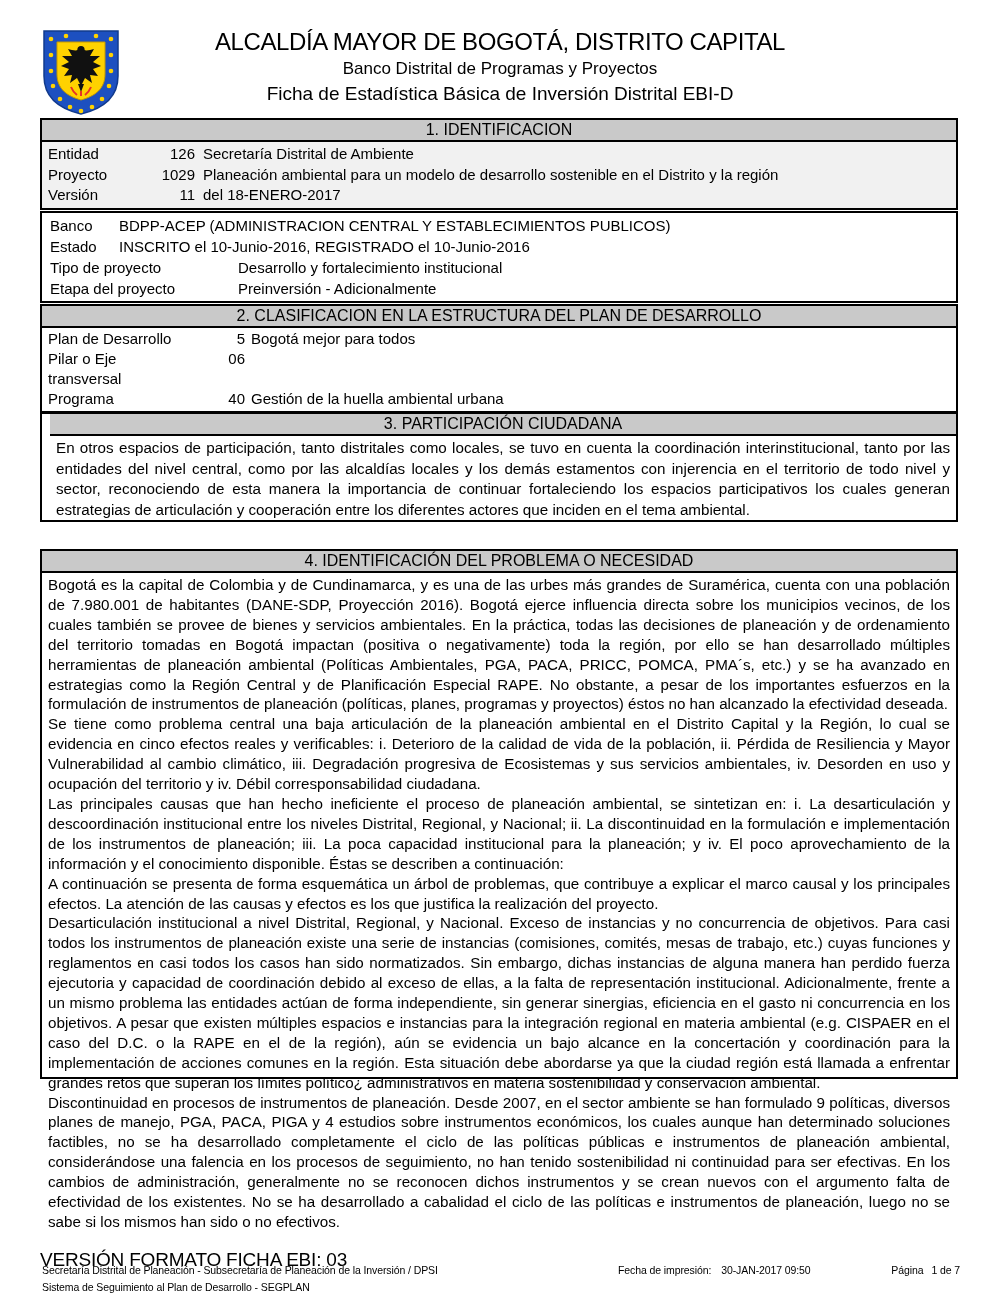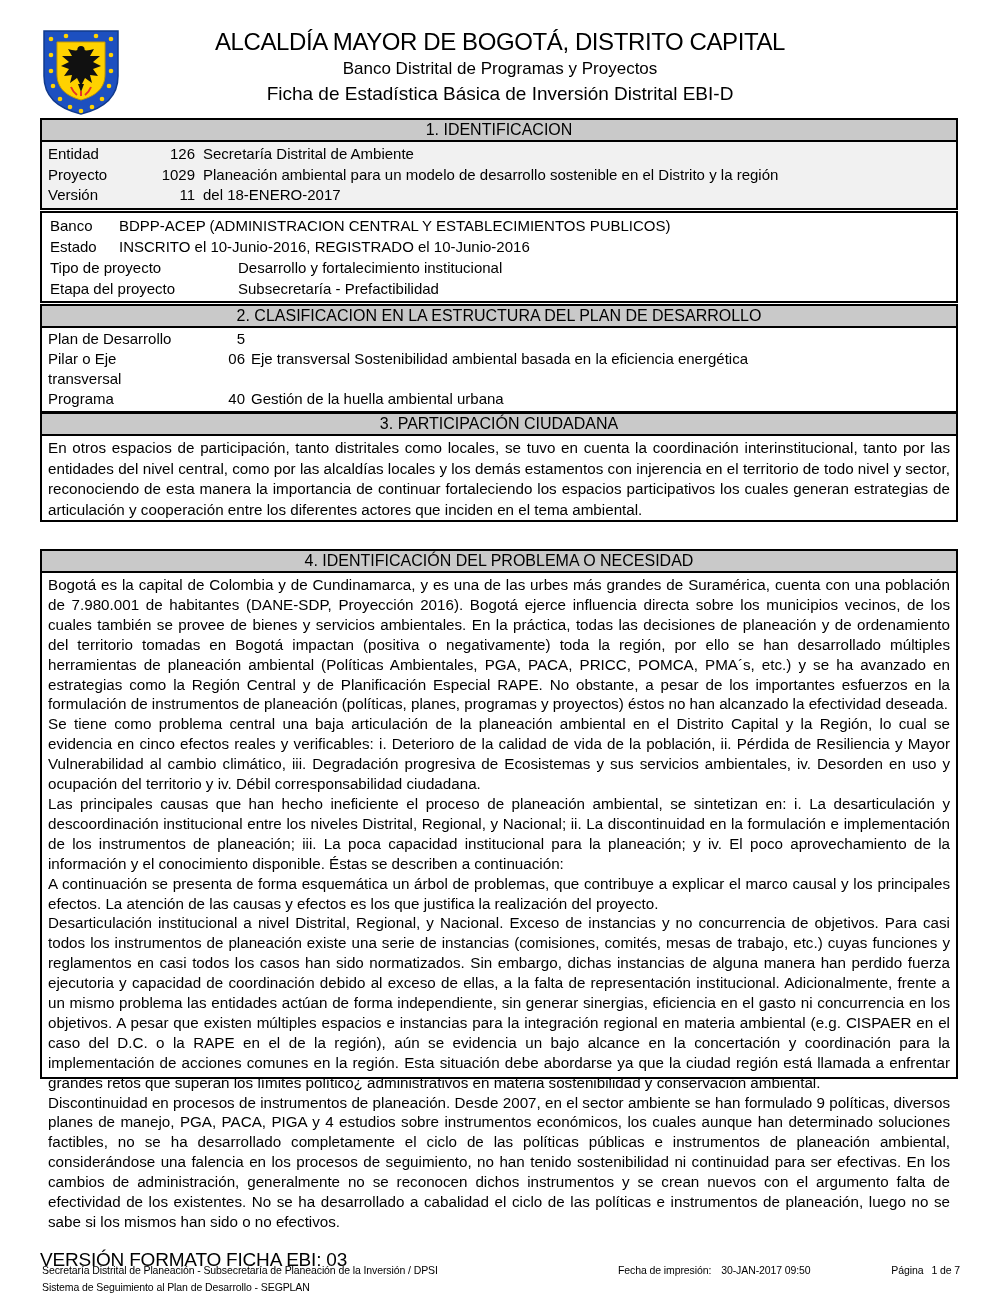--- a/index.html
+++ b/index.html
@@ -131,45 +131,45 @@
   <div class="drow">
     <span class="dlbl-s">Estado</span>
     <span class="dval">INSCRITO el 10-Junio-2016, REGISTRADO el 10-Junio-2016</span>
   </div>
   <div class="drow">
     <span class="dlbl-l">Tipo de proyecto</span>
     <span class="dval">Desarrollo y fortalecimiento institucional</span>
   </div>
   <div class="drow">
     <span class="dlbl-l">Etapa del proyecto</span>
-    <span class="dval">Subsecretaría - Prefactibilidad</span>
+    <span class="dval">Preinversión - Adicionalmente</span>
   </div>
 </div>
 
 <div class="section c2" style="top:304px;">
   <div class="sec-bar">2. CLASIFICACION EN LA ESTRUCTURA DEL PLAN DE DESARROLLO</div>
   <div class="rows" style="padding:1px 6px 2px;">
     <div class="row">
       <span class="lbl">Plan de Desarrollo</span>
       <span class="code">5</span>
+      <span class="txt">Bogotá mejor para todos</span>
     </div>
     <div class="row">
       <span class="lbl"><span class="lbl-narrow">Pilar o Eje transversal</span></span>
       <span class="code">06</span>
-      <span class="txt">Eje transversal Sostenibilidad ambiental basada en la eficiencia energética</span>
     </div>
     <div class="row">
       <span class="lbl">Programa</span>
       <span class="code">40</span>
       <span class="txt">Gestión de la huella ambiental urbana</span>
     </div>
   </div>
 </div>
 
-<div class="section" style="top:412px;">
+<div class="section" style="top:412px;padding-left:8px;">
   <div class="sec-bar">3. PARTICIPACIÓN CIUDADANA</div>
   <div class="body-text p3body">En otros espacios de participación, tanto distritales como locales, se tuvo en cuenta la coordinación interinstitucional, tanto por las entidades del nivel central, como por las alcaldías locales y los demás estamentos con injerencia en el territorio de todo nivel y sector, reconociendo de esta manera la importancia de continuar fortaleciendo los espacios participativos los cuales generan estrategias de articulación y cooperación entre los diferentes actores que inciden en el tema ambiental.</div>
 </div>
 
 <div class="section" style="top:549px;">
   <div class="sec-bar">4. IDENTIFICACIÓN DEL PROBLEMA O NECESIDAD</div>
   <div class="body-text p4body">
     <p>Bogotá es la capital de Colombia y de Cundinamarca, y es una de las urbes más grandes de Suramérica, cuenta con una población de 7.980.001 de habitantes (DANE-SDP, Proyección 2016). Bogotá ejerce influencia directa sobre los municipios vecinos, de los cuales también se provee de bienes y servicios ambientales. En la práctica, todas las decisiones de planeación y de ordenamiento del territorio tomadas en Bogotá impactan (positiva o negativamente) toda la región, por ello se han desarrollado múltiples herramientas de planeación ambiental (Políticas Ambientales, PGA, PACA, PRICC, POMCA, PMA´s, etc.) y se ha avanzado en estrategias como la Región Central y de Planificación Especial RAPE. No obstante, a pesar de los importantes esfuerzos en la formulación de instrumentos de planeación (políticas, planes, programas y proyectos) éstos no han alcanzado la efectividad deseada.</p>
     <p>Se tiene como problema  central una baja articulación de la planeación ambiental en el Distrito Capital y la Región, lo cual se evidencia en cinco efectos reales y verificables: i. Deterioro de la calidad de vida de la población, ii. Pérdida de Resiliencia y Mayor Vulnerabilidad al cambio climático, iii. Degradación progresiva de Ecosistemas y sus servicios ambientales, iv. Desorden en uso y ocupación del territorio y iv. Débil corresponsabilidad ciudadana.</p>
     <p>Las principales causas que han hecho ineficiente el proceso de planeación ambiental, se sintetizan en: i. La desarticulación y descoordinación institucional entre los niveles Distrital, Regional, y Nacional; ii. La discontinuidad en la formulación e implementación de los instrumentos de planeación; iii. La poca capacidad institucional para la planeación; y iv. El poco aprovechamiento de la información y el conocimiento disponible. Éstas se describen a continuación:</p>

